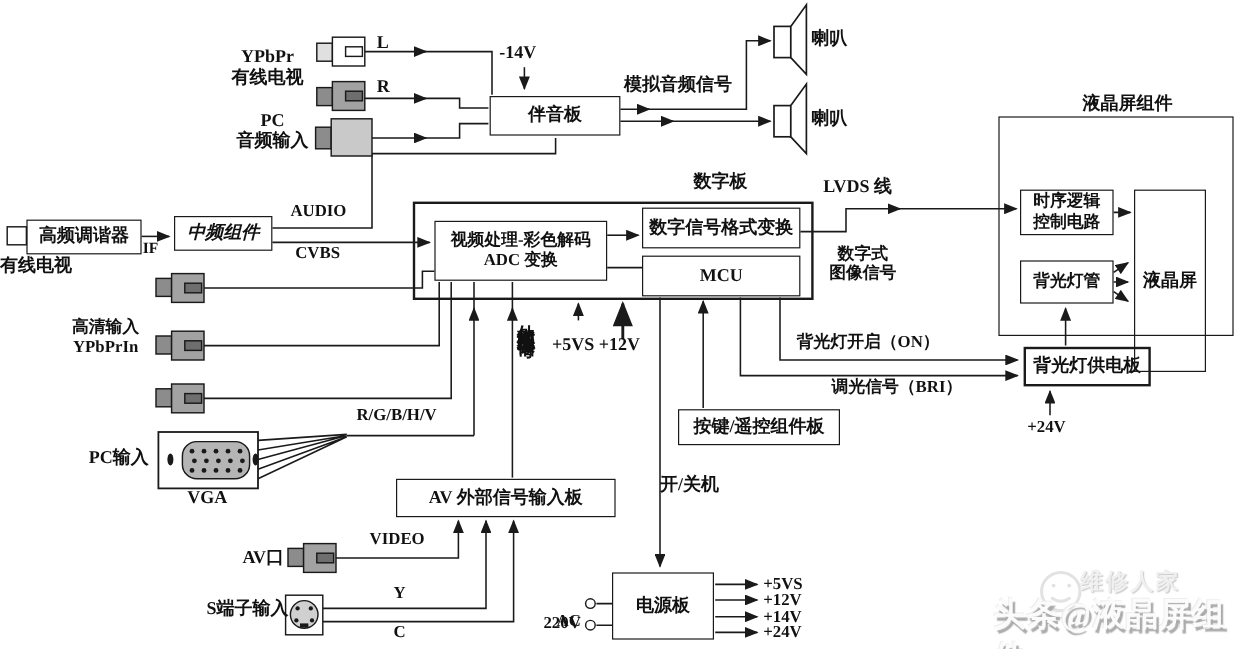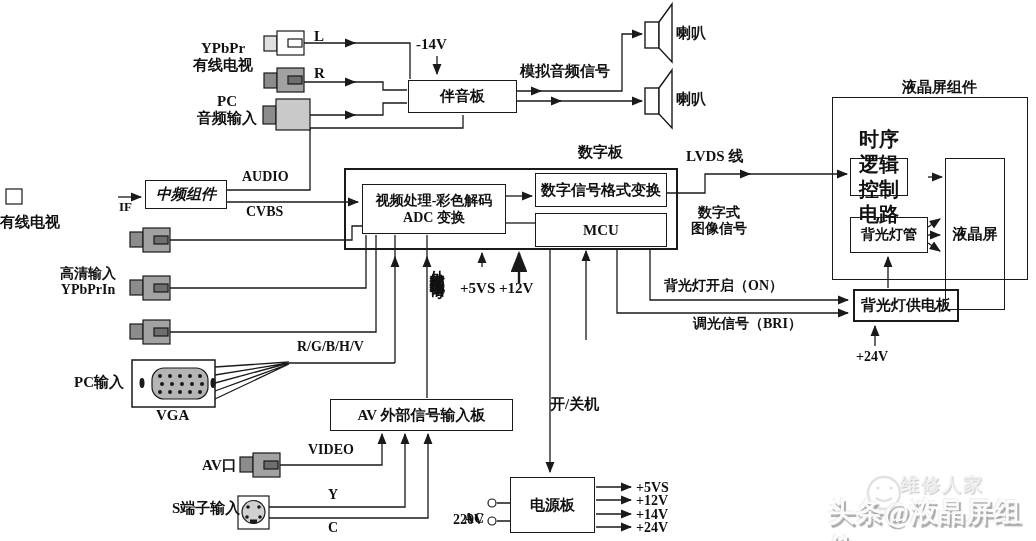--- a/index.html
+++ b/index.html
@@ -188,35 +188,37 @@
     </g>
 
     <g stroke="#e2e2e2" stroke-width="2.5" fill="none">
       <circle cx="884" cy="493" r="16"></circle>
       <circle cx="878" cy="488" r="1.6" fill="#e2e2e2" stroke="none"></circle>
       <circle cx="891" cy="488" r="1.6" fill="#e2e2e2" stroke="none"></circle>
       <path d="M876 498 Q884 504 892 498"></path>
     </g>
   </svg>
 
+  <div class="box" style="left:22px;top:183px;width:96px;height:29px;">高频调谐器</div>
   <div class="box" style="left:145px;top:180px;width:82px;height:29px;font-style:italic;">中频组件</div>
   <div class="box" style="left:408px;top:80px;width:109px;height:33px;">伴音板</div>
 
   <div class="box b2" style="left:344px;top:168px;width:334px;height:82px;"></div>
   <div class="box" style="left:362px;top:184px;width:144px;height:50px;font-size:14px;">视频处理-彩色解码
 ADC 变换</div>
   <div class="box" style="left:535px;top:173px;width:132px;height:34px;">数字信号格式变换</div>
   <div class="box" style="left:535px;top:213px;width:132px;height:34px;">MCU</div>
 
   <div class="box" style="left:330px;top:399px;width:183px;height:32px;">AV 外部信号输入板</div>
+  <div class="box" style="left:565px;top:341px;width:135px;height:30px;">按键/遥控组件板</div>
   <div class="box" style="left:510px;top:477px;width:85px;height:56px;">电源板</div>
   <div class="box b2" style="left:853px;top:289px;width:106px;height:33px;">背光灯供电板</div>
 
   <div class="box" style="left:832px;top:97px;width:196px;height:183px;border-width:1.6px;"></div>
-  <div class="box" style="left:850px;top:158px;width:58px;height:38px;font-size:20px;">时序逻辑
+  <div class="box" style="left:850px;top:158px;width:78px;height:38px;font-size:14px;">时序逻辑
 控制电路</div>
   <div class="box" style="left:850px;top:217px;width:78px;height:36px;font-size:14px;">背光灯管</div>
   <div class="box" style="left:945px;top:118px;width:60px;height:152px;margin-top:40px;">液晶屏</div>
 
   <div class="lbl f15" style="left:314px;top:28px;">L</div>
   <div class="lbl f15" style="left:314px;top:65px;">R</div>
   <div class="lbl ctr f15" style="left:190px;top:40px;width:66px;">YPbPr
 有线电视</div>
   <div class="lbl ctr f15" style="left:194px;top:93px;width:66px;">PC
 音频输入</div>

